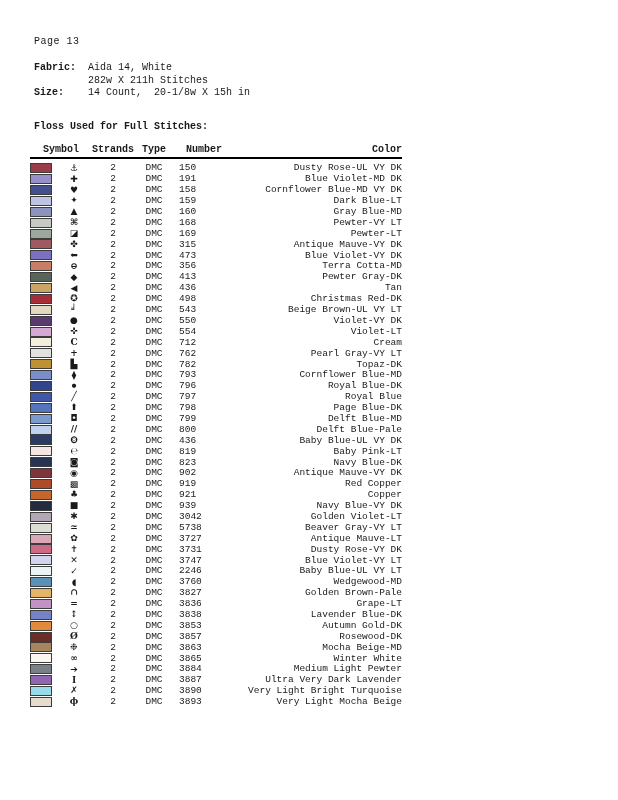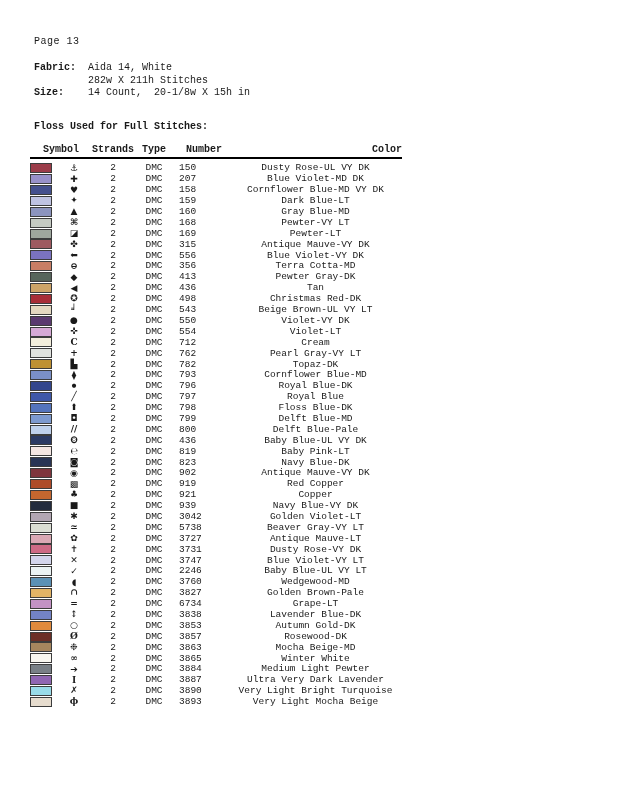--- a/index.html
+++ b/index.html
@@ -31,21 +31,21 @@
   }
   tbody tr:first-child td{padding-top:4px;}
   td.c-swatch{text-align:left;}
   .swatch{display:inline-block;width:20px;height:8px;border:1px solid #3c3c3c;vertical-align:middle;}
   td.c-sym{
     text-align:center;font-weight:bold;font-size:9px;
     font-family:"DejaVu Serif","DejaVu Sans",serif;
   }
   td.c-str,td.c-type{text-align:center;}
   td.c-num{text-align:left;padding-left:5px;}
-  td.c-name{text-align:center;padding-left:7px;}
+  td.c-name{text-align:right;padding-left:7px;}
 </style>
 </head>
 <body>
 
 <div class="page">
 
   <div class="page-num">Page 13</div>
 
   <div class="meta">
     <div class="meta-row"><span class="lbl">Fabric:</span><span class="val">Aida 14, White</span></div>
@@ -80,21 +80,21 @@
     <td class="c-str">2</td>
     <td class="c-type">DMC</td>
     <td class="c-num">150</td>
     <td class="c-name">Dusty Rose-UL VY DK</td>
   </tr>
         <tr>
     <td class="c-swatch"><span class="swatch" style="background: rgb(152, 145, 201);"></span></td>
     <td class="c-sym">✚</td>
     <td class="c-str">2</td>
     <td class="c-type">DMC</td>
-    <td class="c-num">207</td>
+    <td class="c-num">191</td>
     <td class="c-name">Blue Violet-MD DK</td>
   </tr>
         <tr>
     <td class="c-swatch"><span class="swatch" style="background: rgb(68, 80, 142);"></span></td>
     <td class="c-sym">♥</td>
     <td class="c-str">2</td>
     <td class="c-type">DMC</td>
     <td class="c-num">158</td>
     <td class="c-name">Cornflower Blue-MD VY DK</td>
   </tr>
@@ -136,21 +136,21 @@
     <td class="c-str">2</td>
     <td class="c-type">DMC</td>
     <td class="c-num">315</td>
     <td class="c-name">Antique Mauve-VY DK</td>
   </tr>
         <tr>
     <td class="c-swatch"><span class="swatch" style="background: rgb(122, 114, 192);"></span></td>
     <td class="c-sym">⬅</td>
     <td class="c-str">2</td>
     <td class="c-type">DMC</td>
-    <td class="c-num">556</td>
+    <td class="c-num">473</td>
     <td class="c-name">Blue Violet-VY DK</td>
   </tr>
         <tr>
     <td class="c-swatch"><span class="swatch" style="background: rgb(200, 126, 101);"></span></td>
     <td class="c-sym">⊖</td>
     <td class="c-str">2</td>
     <td class="c-type">DMC</td>
     <td class="c-num">356</td>
     <td class="c-name">Terra Cotta-MD</td>
   </tr>
@@ -249,21 +249,21 @@
     <td class="c-type">DMC</td>
     <td class="c-num">797</td>
     <td class="c-name">Royal Blue</td>
   </tr>
         <tr>
     <td class="c-swatch"><span class="swatch" style="background: rgb(84, 116, 188);"></span></td>
     <td class="c-sym">⬆</td>
     <td class="c-str">2</td>
     <td class="c-type">DMC</td>
     <td class="c-num">798</td>
-    <td class="c-name">Floss Blue-DK</td>
+    <td class="c-name">Page Blue-DK</td>
   </tr>
         <tr>
     <td class="c-swatch"><span class="swatch" style="background: rgb(125, 154, 207);"></span></td>
     <td class="c-sym">◘</td>
     <td class="c-str">2</td>
     <td class="c-type">DMC</td>
     <td class="c-num">799</td>
     <td class="c-name">Delft Blue-MD</td>
   </tr>
         <tr>
@@ -392,21 +392,21 @@
     <td class="c-str">2</td>
     <td class="c-type">DMC</td>
     <td class="c-num">3827</td>
     <td class="c-name">Golden Brown-Pale</td>
   </tr>
         <tr>
     <td class="c-swatch"><span class="swatch" style="background: rgb(195, 146, 196);"></span></td>
     <td class="c-sym">=</td>
     <td class="c-str">2</td>
     <td class="c-type">DMC</td>
-    <td class="c-num">6734</td>
+    <td class="c-num">3836</td>
     <td class="c-name">Grape-LT</td>
   </tr>
         <tr>
     <td class="c-swatch"><span class="swatch" style="background: rgb(115, 131, 198);"></span></td>
     <td class="c-sym">↕</td>
     <td class="c-str">2</td>
     <td class="c-type">DMC</td>
     <td class="c-num">3838</td>
     <td class="c-name">Lavender Blue-DK</td>
   </tr>

